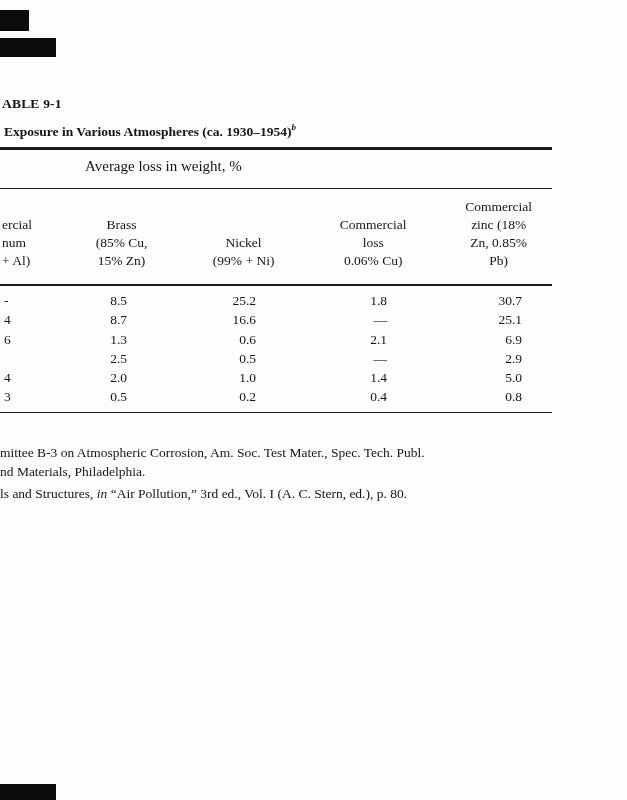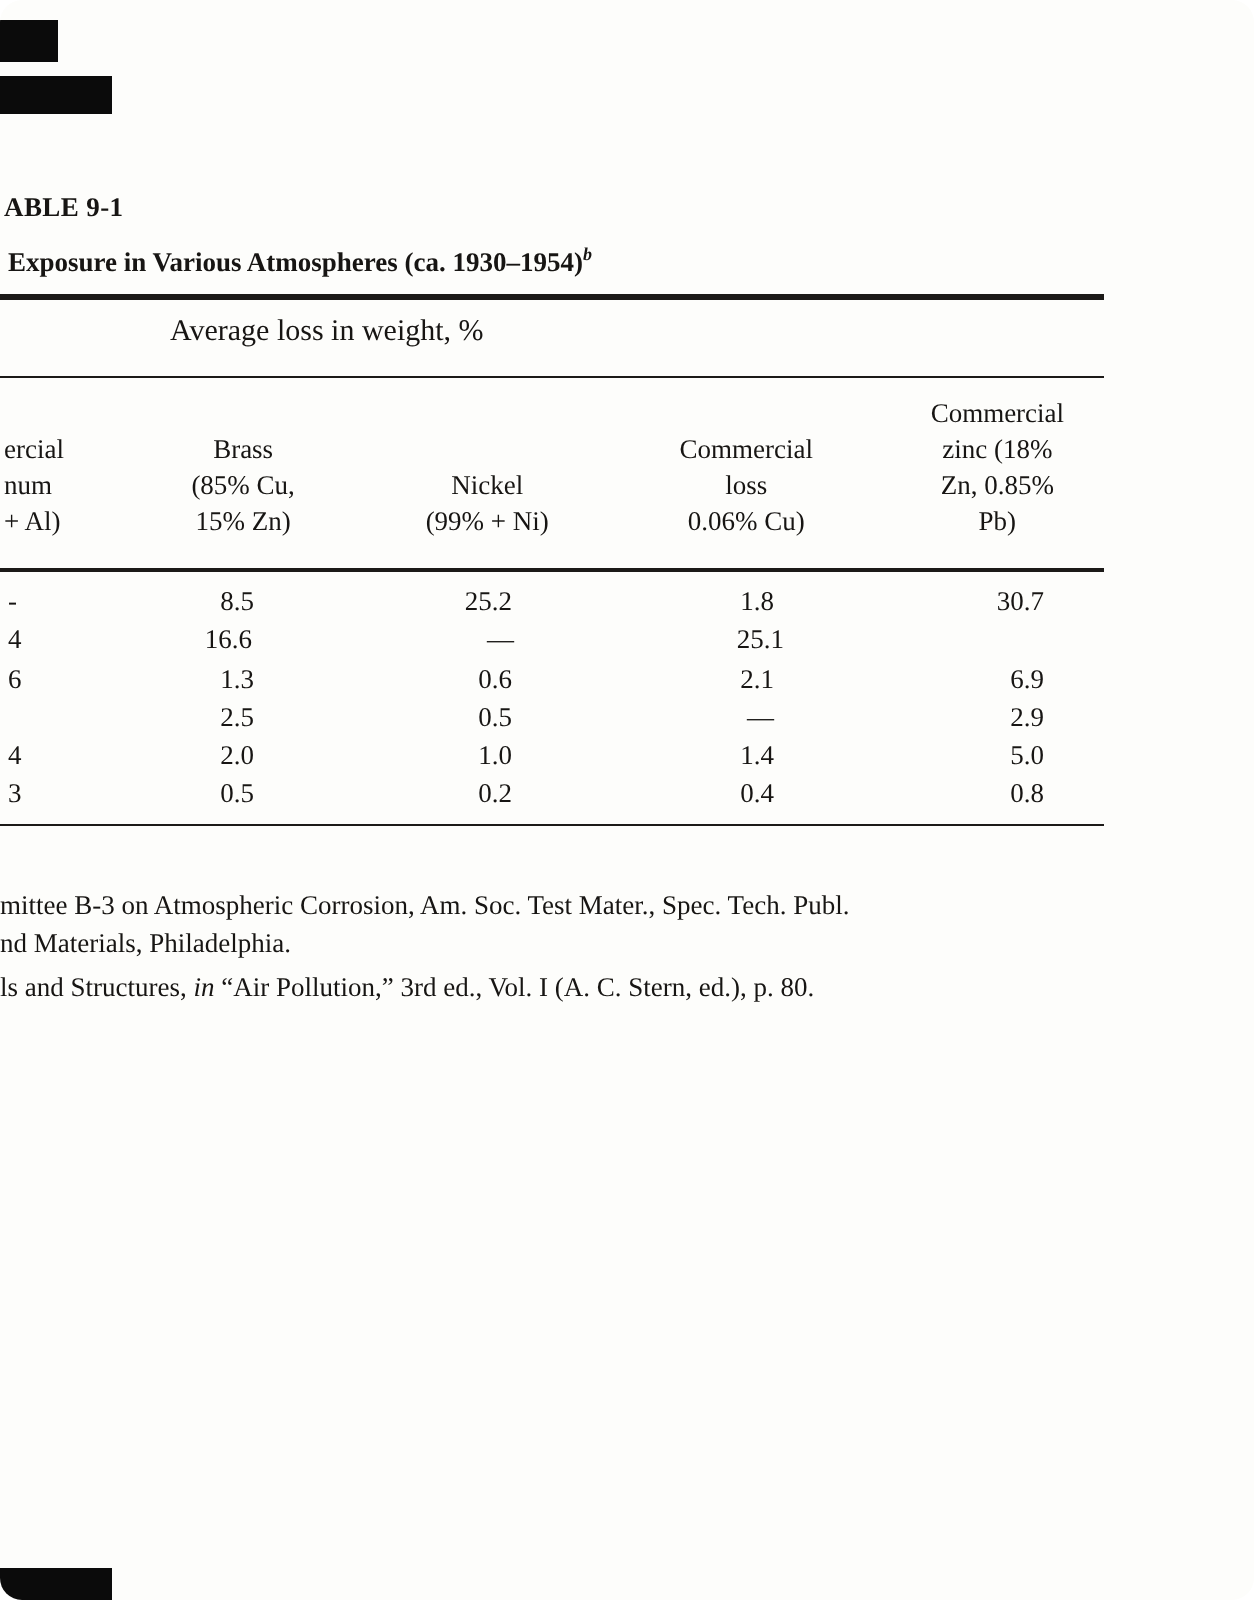--- a/index.html
+++ b/index.html
@@ -8,21 +8,20 @@
     background: #ffffff;
   }
   .page {
     position: relative;
     width: 627px;
     height: 800px;
     background: #fdfdfb;
     font-family: "Liberation Serif", "DejaVu Serif", serif;
     color: #171513;
     overflow: hidden;
-    border-radius: 11px;
   }
   .scan-mark {
     position: absolute;
     left: 0;
     background: #0b0b0b;
   }
   .mark-1 { top: 10px;  width: 29px; height: 21px; }
   .mark-2 { top: 38px;  width: 56px; height: 19px; }
   .mark-3 { top: 784px; width: 56px; height: 16px; }
 
@@ -167,20 +166,21 @@
   <div class="rows">
     <div class="trow">
       <div class="cell c1">-</div>
       <div class="cell c2">8.5</div>
       <div class="cell c3">25.2</div>
       <div class="cell c4">1.8</div>
       <div class="cell c5">30.7</div>
     </div>
     <div class="trow">
       <div class="cell c1">4</div>
+      <div class="cell c2">8.7</div>
       <div class="cell c3">16.6</div>
       <div class="cell c4">—</div>
       <div class="cell c5">25.1</div>
     </div>
     <div class="trow">
       <div class="cell c1">6</div>
       <div class="cell c2">1.3</div>
       <div class="cell c3">0.6</div>
       <div class="cell c4">2.1</div>
       <div class="cell c5">6.9</div>

